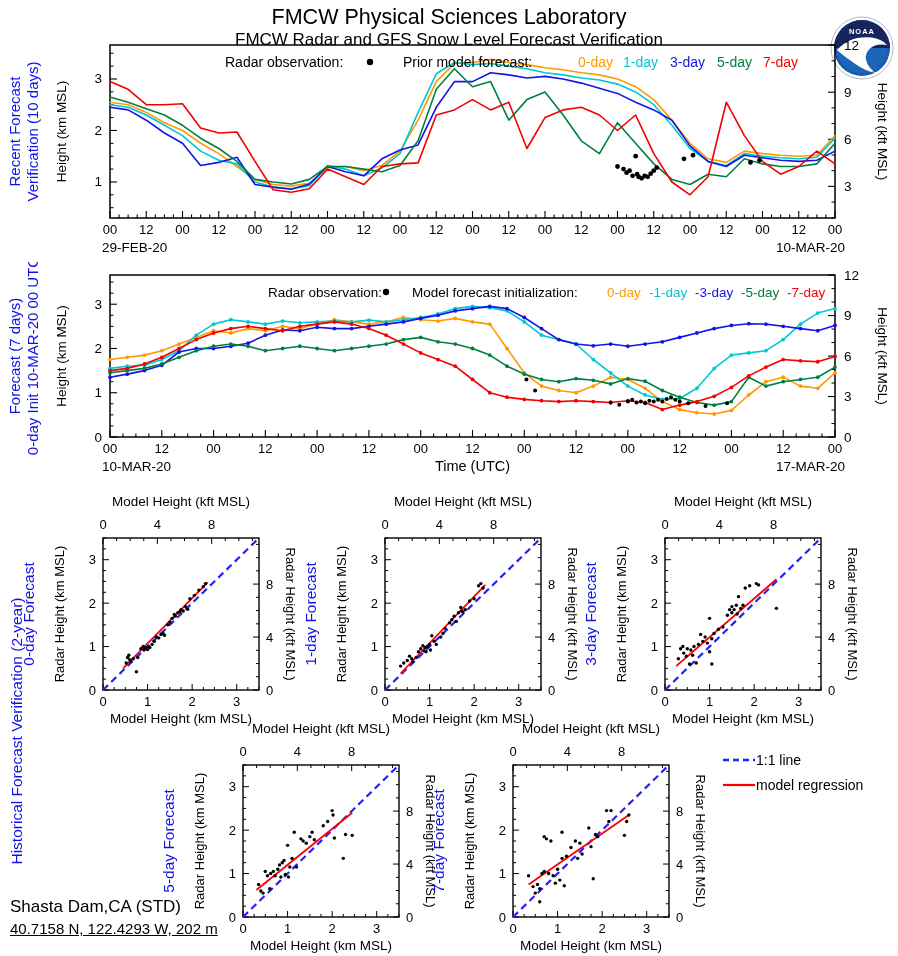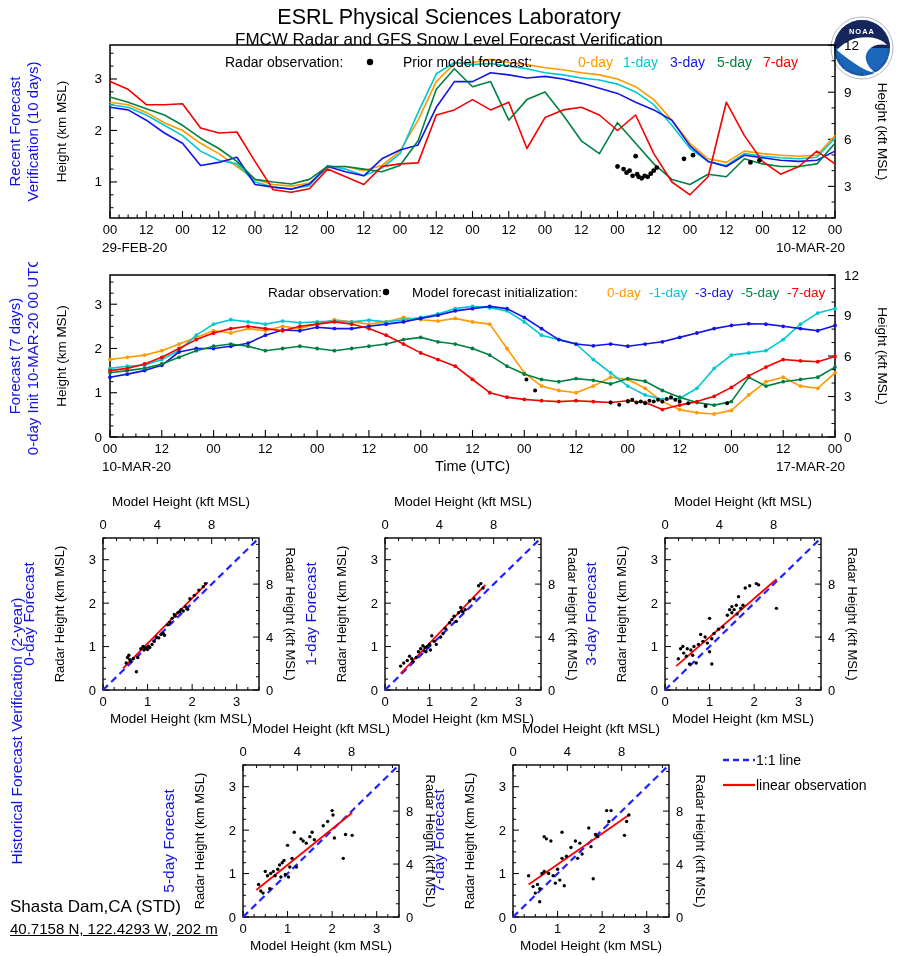--- a/index.html
+++ b/index.html
@@ -22,21 +22,21 @@
   .station .l1{font-size:17px;}
   .station .l2{font-size:15px;margin-top:3px;text-decoration:underline;}
   .noaa-word{font-size:7.5px;font-weight:bold;fill:#fff;letter-spacing:1px;}
   .rim-text{font-size:3.3px;fill:#1d3461;letter-spacing:0.4px;}
 </style>
 </head>
 <body>
 
 <div class="page">
 
-  <div class="title">ESRL Physical Sciences Laboratory</div>
+  <div class="title">FMCW Physical Sciences Laboratory</div>
   <div class="subtitle">FMCW Radar and GFS Snow Level Forecast Verification</div>
 
   <div class="logo">
     <svg width="64" height="64" viewBox="0 0 64 64">
       <defs>
         <path id="rimpath" d="M 32,6.5 A 25.5,25.5 0 1 1 31.99,6.5"></path>
       </defs>
       <circle cx="32" cy="32" r="31" fill="#ffffff" stroke="#9aa7c0" stroke-width="0.8"></circle>
       <path d="M 4,32 A 28,28 0 0 1 60,32 L 60,32 A 28,28 0 0 1 4,32 Z" fill="#1B66BB"></path>
       <path d="M 4,32 A 28,28 0 0 1 60,32 Z" fill="#16265C"></path>
@@ -1168,21 +1168,21 @@
     <div class="row">
       <svg width="34" height="10">
         <line id="sw-one" x1="1" y1="5" x2="33" y2="5" stroke="#2222FF" stroke-width="2.4" stroke-dasharray="6,4"></line>
       </svg>
       <span>1:1 line</span>
     </div>
     <div class="row">
       <svg width="34" height="10">
         <line id="sw-reg" x1="1" y1="5" x2="33" y2="5" stroke="#FF0000" stroke-width="2.2"></line>
       </svg>
-      <span>linear observation</span>
+      <span>model regression</span>
     </div>
   </div>
 
   <div class="station">
     <div class="l1">Shasta Dam,CA (STD)</div>
     <div class="l2">40.7158 N, 122.4293 W, 202 m</div>
   </div>
 
 </div>
 

